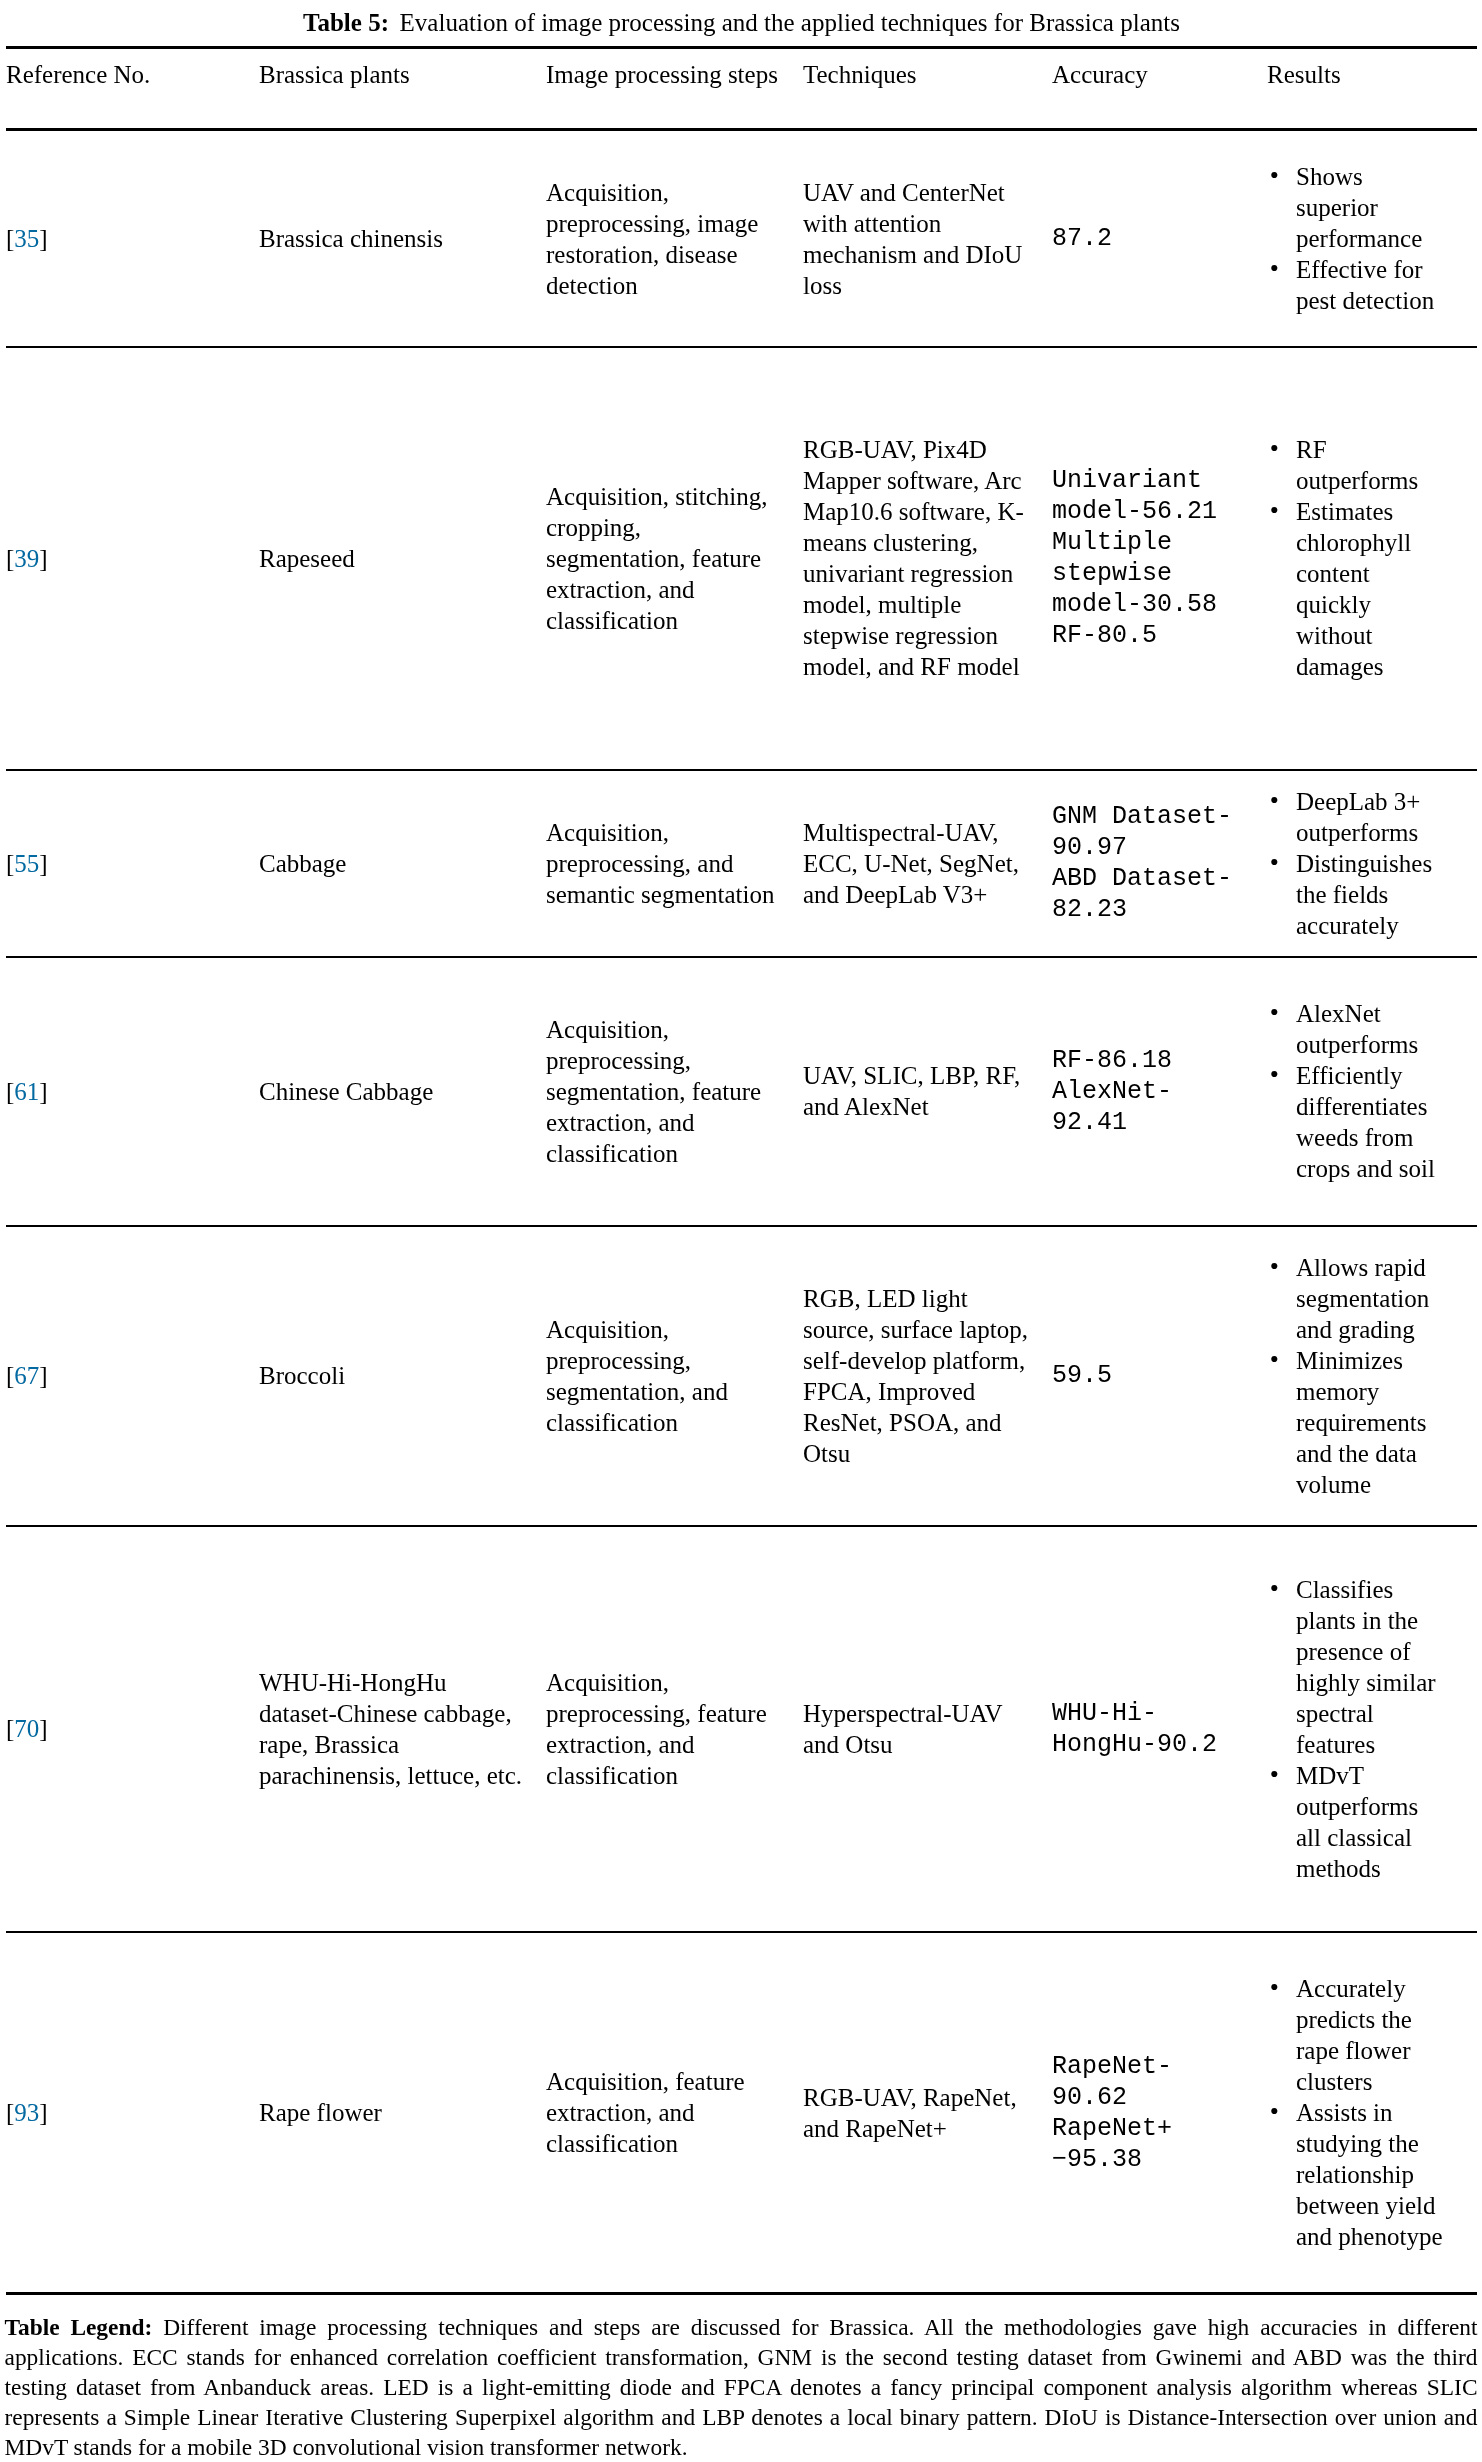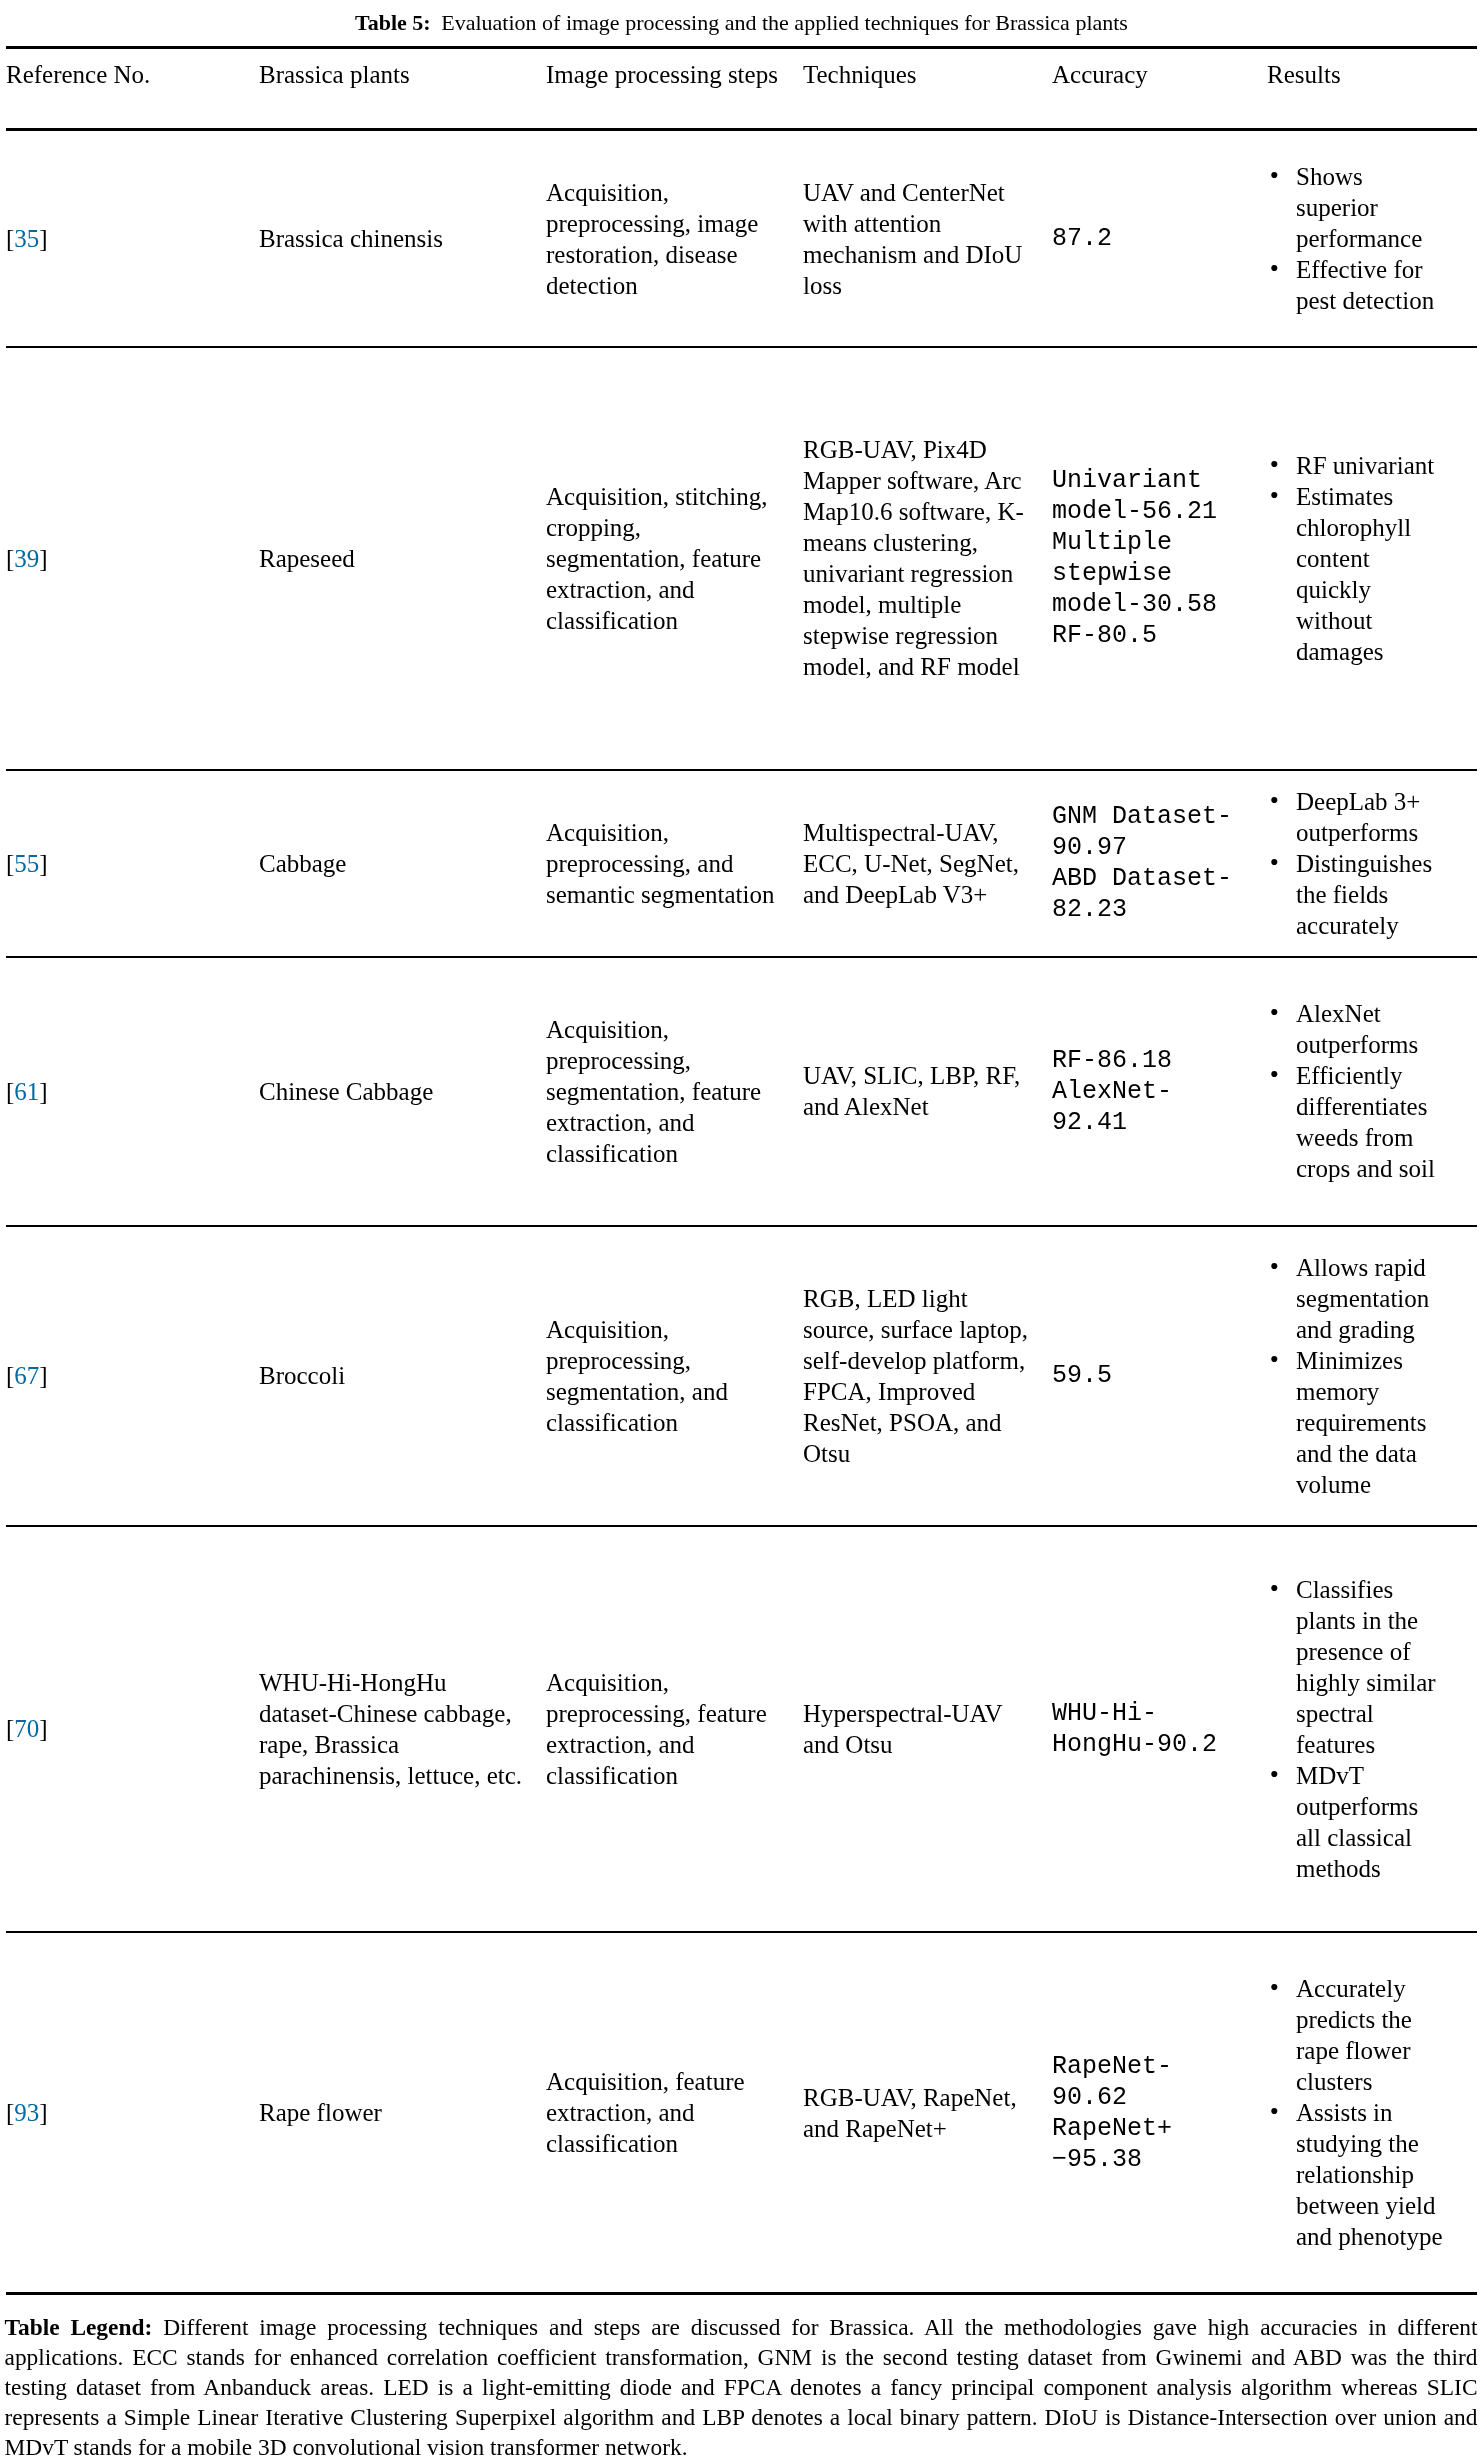--- a/index.html
+++ b/index.html
@@ -5,21 +5,21 @@
   html, body { margin: 0; padding: 0; background: #ffffff; }
   body {
     width: 1483px;
     color: #000000;
     font-family: "Liberation Serif", "DejaVu Serif", serif;
   }
   .page { width: 1483px; }
 
   .title {
     text-align: center;
-    font-size: 22px;
+    font-size: 25px;
     line-height: 33px;
     padding-top: 6px;
     margin-bottom: 6.8px;
     white-space: nowrap;
   }
   .title b { margin-right: 10.6px; }
 
   table.datatable {
     border-collapse: collapse;
     table-layout: fixed;
@@ -138,21 +138,21 @@
         <td class="c1"><span>[</span><span class="refnum">39</span><span>]</span></td>
         <td class="c2">Rapeseed</td>
         <td class="c3">Acquisition, stitching, cropping, segmentation, feature extraction, and classification</td>
         <td class="c4">RGB-UAV, Pix4D Mapper software, Arc Map10.6 software, K-means clustering, univariant regression model, multiple stepwise regression model, and RF model</td>
         <td class="c5">
           <span class="acc-line">Univariant model-56.21</span>
           <span class="acc-line">Multiple stepwise model-30.58</span>
           <span class="acc-line">RF-80.5</span>
         </td>
         <td class="c6">
-          <div class="bullet-item"><span class="bullet">●</span><span>RF univariant</span></div>
+          <div class="bullet-item"><span class="bullet">●</span><span>RF outperforms</span></div>
           <div class="bullet-item"><span class="bullet">●</span><span>Estimates chlorophyll content quickly without damages</span></div>
         </td>
       </tr>
 
       <tr class="rh3">
         <td class="c1"><span>[</span><span class="refnum">55</span><span>]</span></td>
         <td class="c2">Cabbage</td>
         <td class="c3">Acquisition, preprocessing, and semantic segmentation</td>
         <td class="c4">Multispectral-UAV, ECC, U-Net, SegNet, and DeepLab V3+</td>
         <td class="c5">

